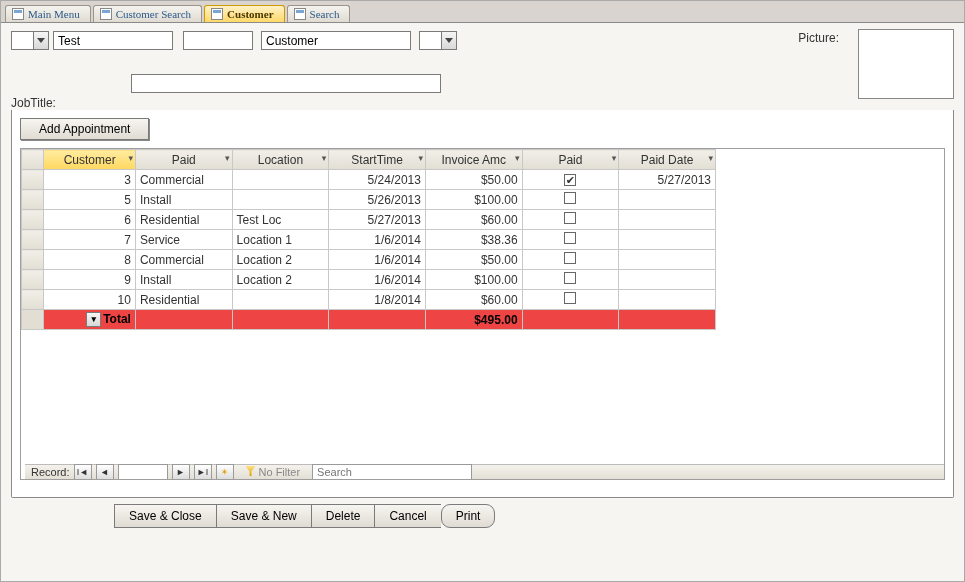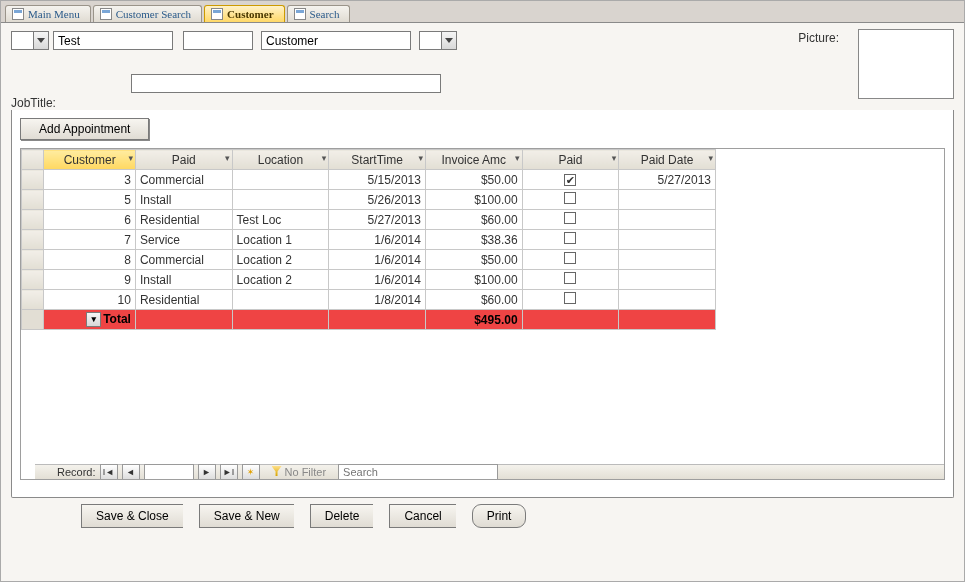--- a/index.html
+++ b/index.html
@@ -51,29 +51,29 @@
   .grid td { text-align:left; }
   .grid td.num { text-align:right; }
   .grid td.center { text-align:center; }
   .rowhdr { width:22px; background:linear-gradient(#f2efe8,#e2ded4); border:1px solid #c8c8c8; }
   .total-row td { background:#ef4444; color:#000; font-weight:600; }
   .total-row .rowhdr { background:#e2ded4; font-weight:normal;}
   .total-dd { display:inline-block; border:1px solid #7a7a7a; width:15px; height:15px; background:linear-gradient(#f5f5f5,#d8d8d8); text-align:center; line-height:13px; font-size:9px; margin-right:2px; vertical-align:middle;}
   .chk { display:inline-block; width:12px; height:12px; border:1px solid #666; background:#fff; line-height:10px; font-size:11px; text-align:center; }
 
   
-  .recnav { position:absolute; left:14px; right:0; bottom:0; height:15px; border-top:1px solid #bbb; background:linear-gradient(#f4f2ec,#e3dfd5); display:flex; align-items:center; font-size:11px; padding-left:22px; gap:4px;}
+  .recnav { position:absolute; left:4px; right:0; bottom:0; height:15px; border-top:1px solid #bbb; background:linear-gradient(#f4f2ec,#e3dfd5); display:flex; align-items:center; font-size:11px; padding-left:6px; gap:4px;}
   .navbtn { width:18px; height:16px; border:1px solid #9a9a9a; background:linear-gradient(#fff,#ddd); display:flex; align-items:center; justify-content:center; cursor:pointer; font-size:9px; }
   .navbox { width:50px; height:16px; border:1px solid #9a9a9a; background:#fff; }
   .nofilter { color:#888; display:flex; align-items:flex-start; gap:3px; margin-left:8px;}
   .funnel { width:10px; height:10px; background:linear-gradient(#ffe08a,#d8a500); clip-path: polygon(0 0,100% 0,60% 55%,60% 100%,40% 100%,40% 55%);}
   .searchbox { margin-left:8px; height:16px; width:160px; border:1px solid #9a9a9a; background:#fff; padding:0 4px; font-size:11px;}
 
   
-  .bottom-bar { display:flex; gap:16px; margin-top:6px; margin-left:70px;}
+  .bottom-bar { display:flex; gap:0; margin-top:6px; margin-left:103px;}
   .bottom-bar .btn3d { border-radius:0; box-shadow:none; border-right:none; padding:4px 14px;}
   .bottom-bar .btn3d:last-child { border-right:1px solid #7a7a7a;border-radius:9px;}
 
   .caret-down { display:inline-block; width:0; height:0; border-left:4px solid transparent; border-right:4px solid transparent; border-top:5px solid #444;}
 </style>
 </head>
 <body>
 
 <div class="app">
 
@@ -149,21 +149,21 @@
                 <th><span>Paid</span><span class="dd">▾</span></th>
                 <th><span>Paid Date</span><span class="dd">▾</span></th>
               </tr>
             </thead>
           <tbody id="grid-body">
               <tr>
                 <td class="rowhdr"></td>
                 <td class="num">3</td>
                 <td>Commercial</td>
                 <td></td>
-                <td class="num">5/15/2013</td>
+                <td class="num">5/24/2013</td>
                 <td class="num">$50.00</td>
                 <td class="center"><span class="chk">✔</span></td>
                 <td class="num">5/27/2013</td>
               </tr>
               <tr>
                 <td class="rowhdr"></td>
                 <td class="num">5</td>
                 <td>Install</td>
                 <td></td>
                 <td class="num">5/26/2013</td>

